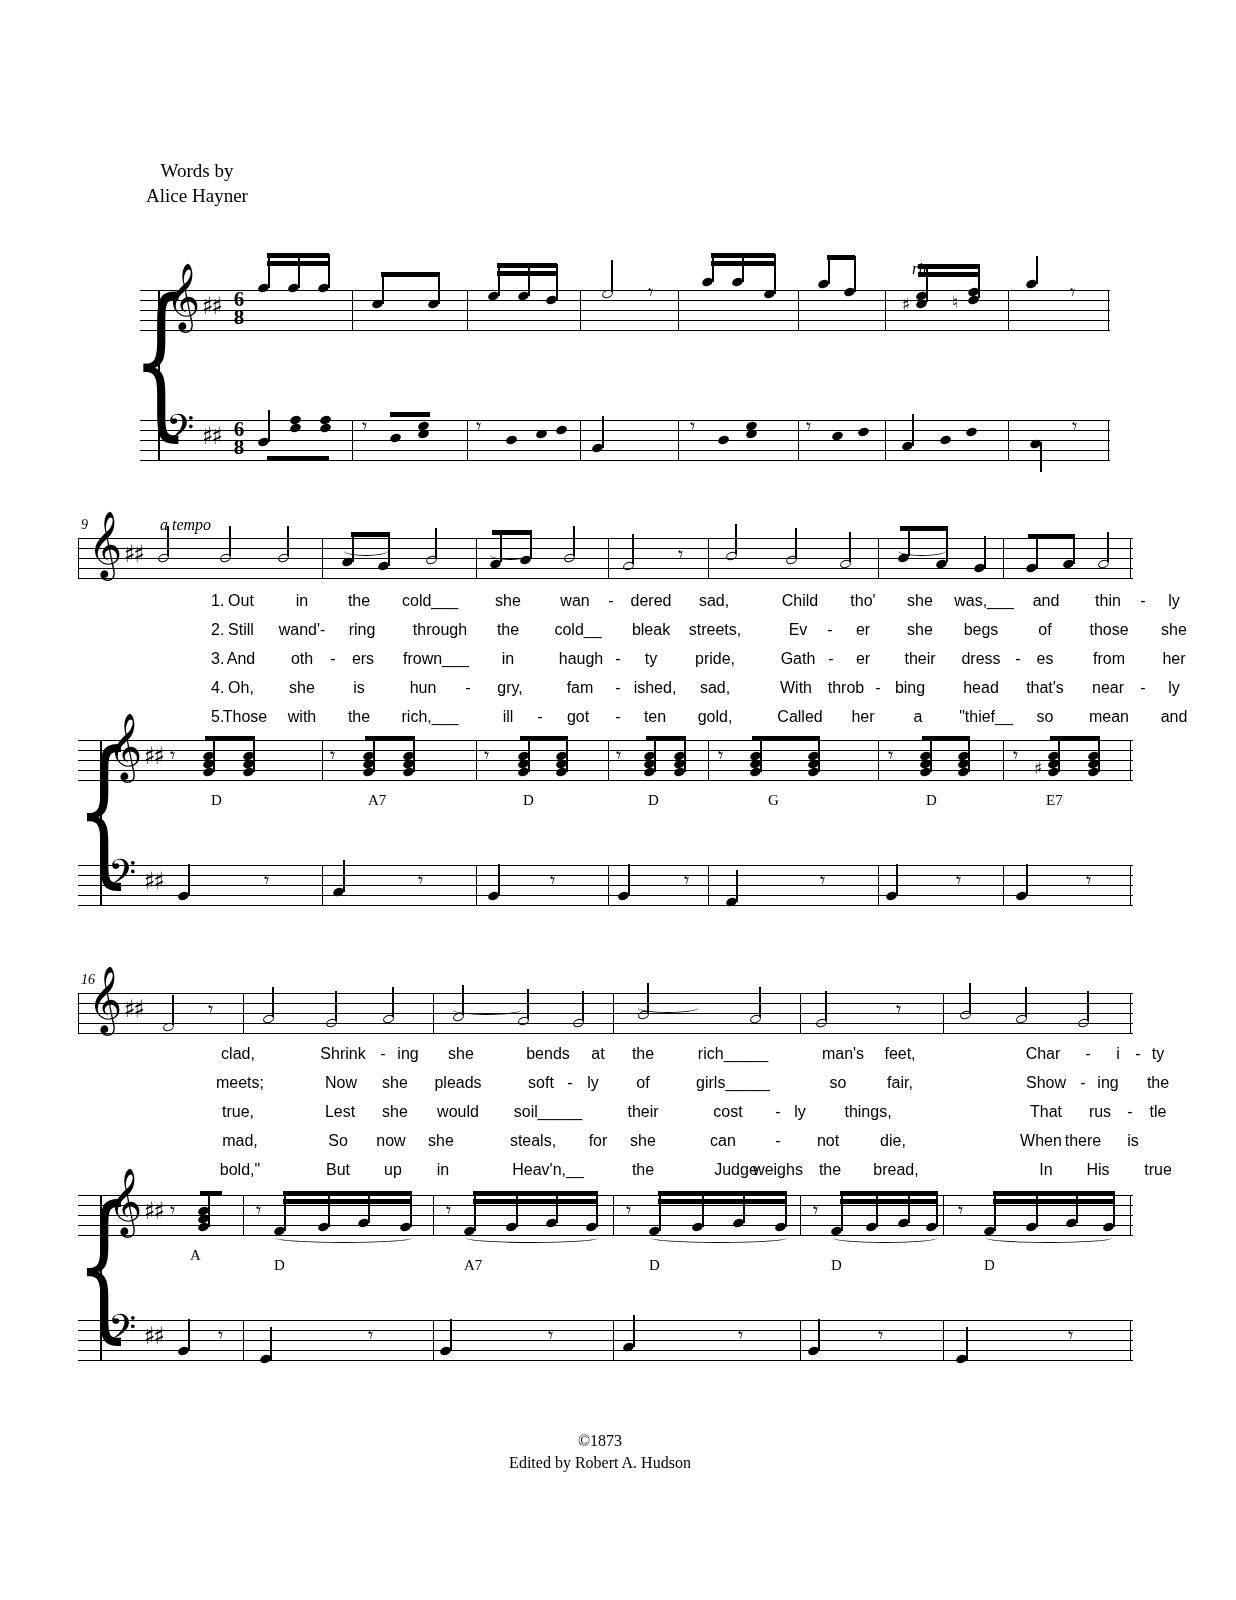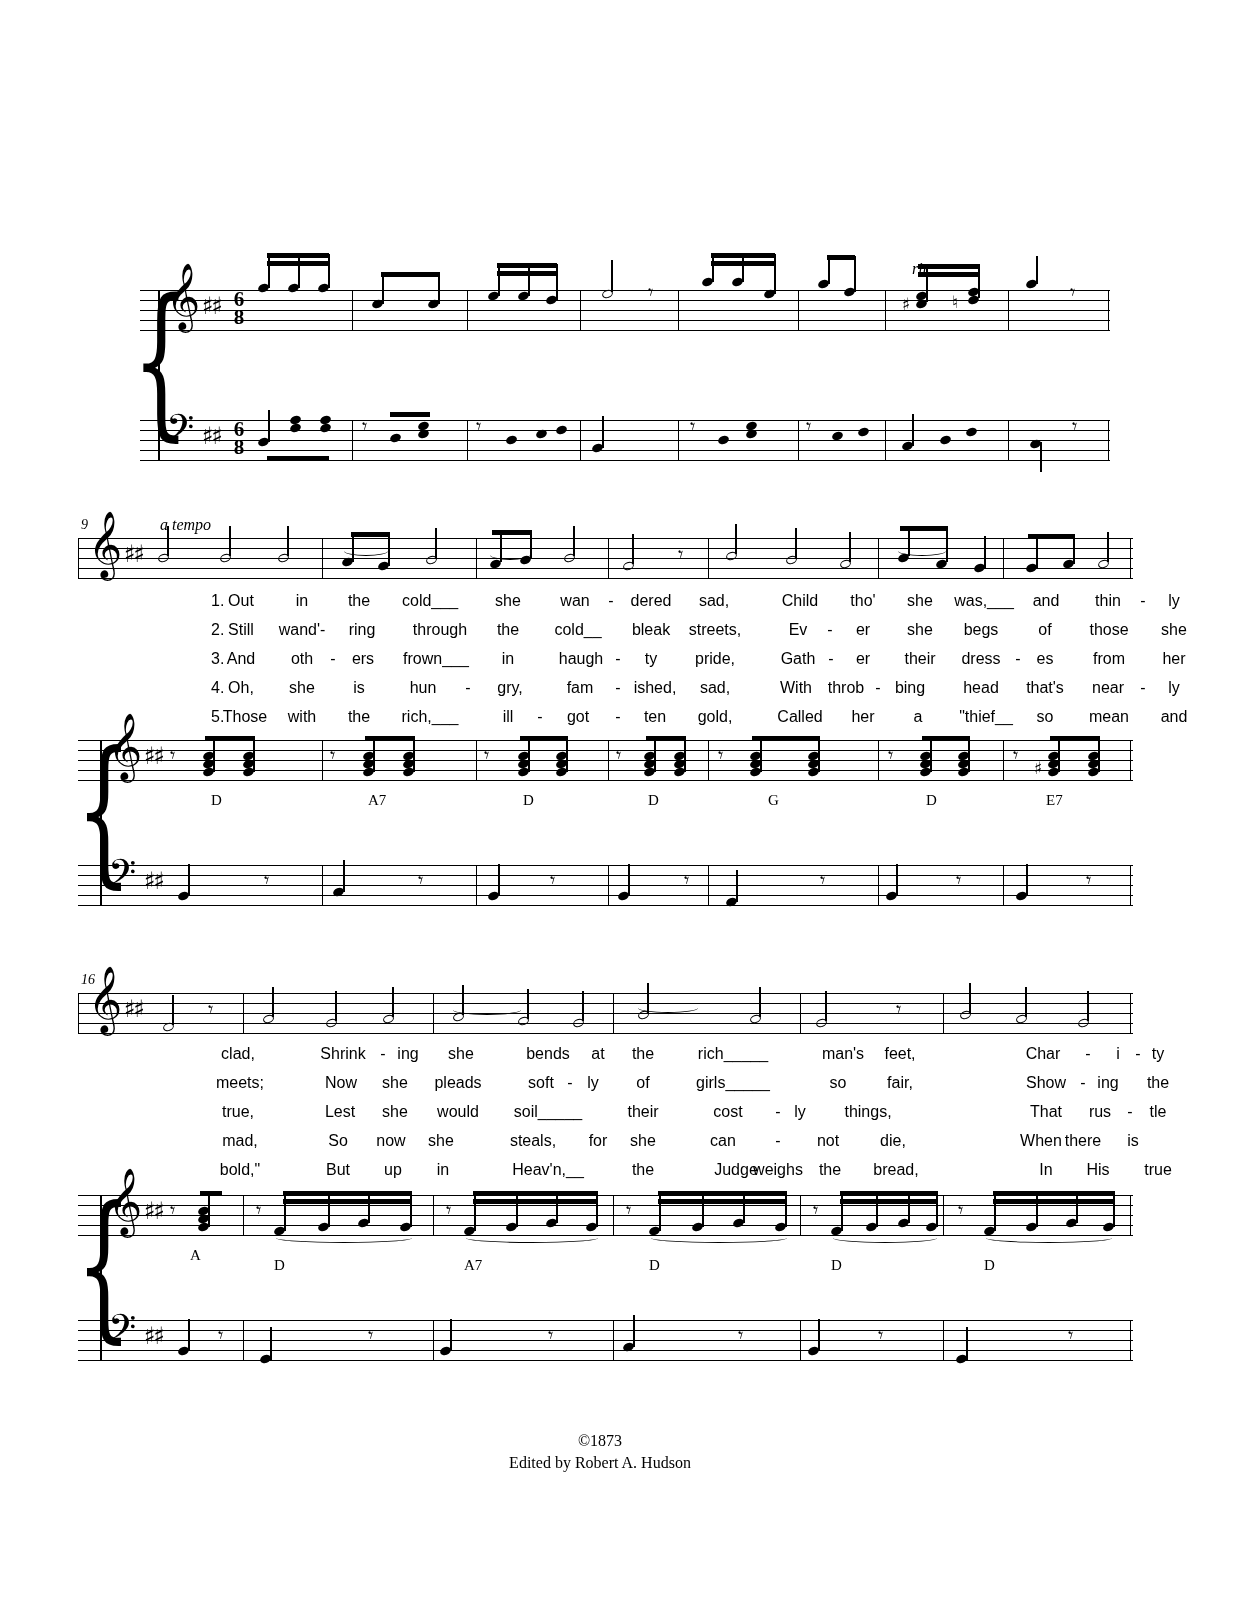--- a/index.html
+++ b/index.html
@@ -191,20 +191,24 @@
     white-space: nowrap;
     transform: translateX(-50%);
   }
 </style>
 </head>
 <body>
 
 <div class="page">
 
 
+  <div class="credit-left">
+    <div>Words by</div>
+    <div>Alice Hayner</div>
+  </div>
 
 
   <div class="system" style="left:140px; top:270px; width:970px; height:190px;">
 
     <div class="brace" style="left:-8px; top:8px; font-size:165px;">{</div>
     <div class="barline" style="left:18px; top:20px; height:170px; width:2px;"></div>
 
     <div class="staff" style="top:20px;">
       <div class="line"></div>
         <div class="line"></div>

